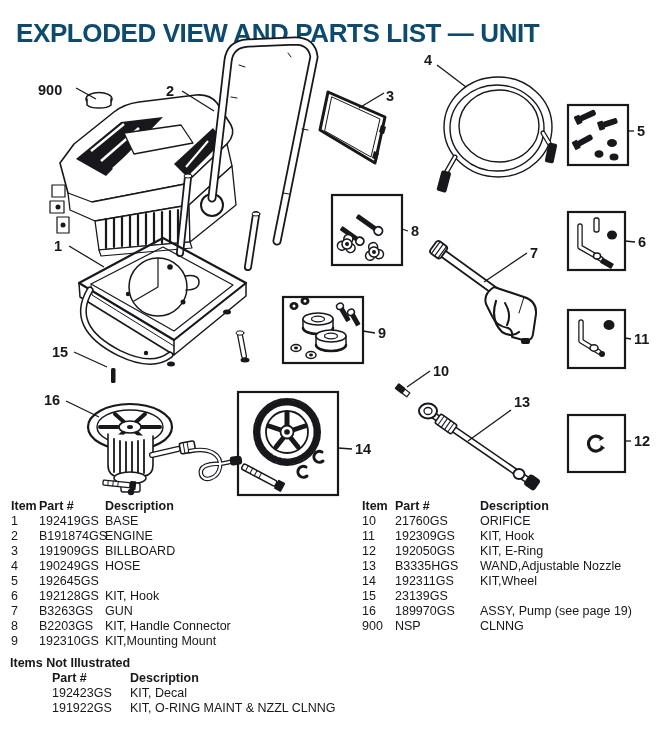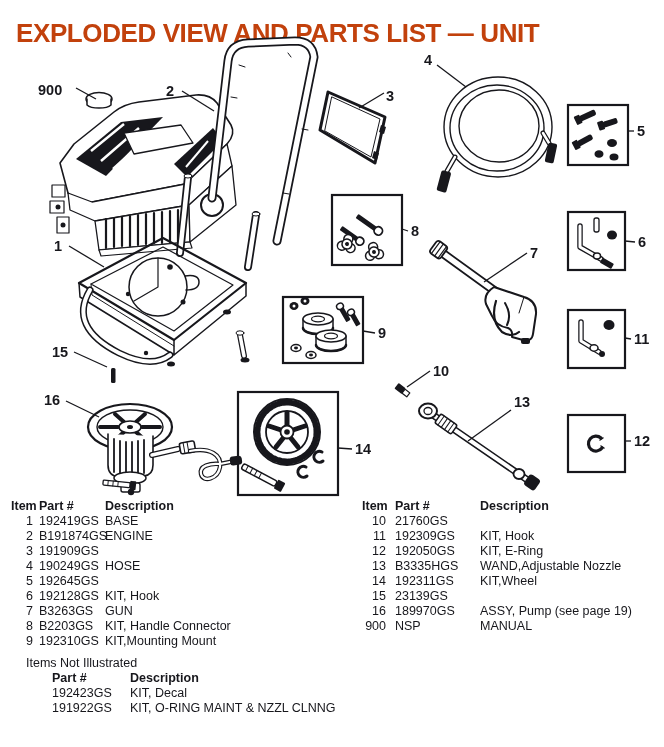--- a/index.html
+++ b/index.html
@@ -3,47 +3,47 @@
 <meta charset="utf-8">
 <style>
   html,body{margin:0;padding:0;}
   body{
     width:664px;height:747px;position:relative;overflow:hidden;
     background:#fff;color:#17171c;
     font-family:"Liberation Sans",sans-serif;
   }
   .page-title{
     position:absolute;left:16px;top:1px;
-    font-size:26px;font-weight:800;letter-spacing:-0.4px;color:#c2410c;
+    font-size:26px;font-weight:800;letter-spacing:-0.4px;color:#0c4a6e;
     white-space:nowrap;
   }
   .diagram-wrap{position:absolute;left:0;top:35px;width:664px;height:464px;}
   
   .ln{stroke:#17171c;fill:none;stroke-linecap:round;stroke-linejoin:round}
   .fw{fill:#fff;stroke:#17171c;stroke-linecap:round;stroke-linejoin:round}
   .fk{fill:#17171c;stroke:none}
   .to{stroke:#17171c;fill:none;stroke-linecap:round;stroke-linejoin:round}
   .ti{stroke:#fff;fill:none;stroke-linecap:round;stroke-linejoin:round}
   .kit{fill:#fff;stroke:#17171c;stroke-width:2.2}
   .callout{font:bold 14.5px "Liberation Sans",sans-serif;fill:#17171c}
   .leader{stroke:#17171c;stroke-width:1.3;fill:none}
   
   .ptable{position:absolute;top:499px;font-size:12.5px;line-height:15px;}
   .ptable.left{left:11px;width:346px;}
   .ptable.right{left:362px;width:300px;}
   .prow{display:grid;height:15px;}
   .ptable.left  .prow{grid-template-columns:22px 70px auto;}
   .ptable.right .prow{grid-template-columns:24px 94px auto;}
-  .c-item{text-align:right;}
+  .c-item{}
   .ptable.left  .c-part{padding-left:6px;}
   .ptable.left  .c-desc{padding-left:2px;}
   .ptable.right .c-part{padding-left:9px;}
   .phead span{font-weight:bold;}
   .ni{position:absolute;left:10px;top:656px;font-size:12.5px;line-height:15px;width:420px;}
-  .ni-title{font-weight:normal;height:15px;margin-left:16px;}
+  .ni-title{font-weight:bold;height:15px;}
   .ni-rows{margin-left:42px;}
   .ni-rows .prow{grid-template-columns:78px auto;display:grid;height:15px;}
   .ni-rows .phead span{font-weight:bold;}
 </style>
 </head>
 <body>
 
 <h1 class="page-title">EXPLODED VIEW AND PARTS LIST — UNIT</h1>
 
 <div class="diagram-wrap">
@@ -364,20 +364,21 @@
       <span class="c-desc">BASE</span>
     </div>
   <div class="prow">
       <span class="c-item">2</span>
       <span class="c-part">B191874GS</span>
       <span class="c-desc">ENGINE</span>
     </div>
   <div class="prow">
       <span class="c-item">3</span>
       <span class="c-part">191909GS</span>
+      <span class="c-desc">BILLBOARD</span>
     </div>
   <div class="prow">
       <span class="c-item">4</span>
       <span class="c-part">190249GS</span>
       <span class="c-desc">HOSE</span>
     </div>
   <div class="prow">
       <span class="c-item">5</span>
       <span class="c-part">192645GS</span>
     </div>
@@ -405,20 +406,21 @@
 
 <div class="ptable right">
   <div class="prow phead">
     <span class="c-item">Item</span>
     <span class="c-part">Part #</span>
     <span class="c-desc">Description</span>
   </div>
   <div class="prow">
       <span class="c-item">10</span>
       <span class="c-part">21760GS</span>
+      <span class="c-desc">ORIFICE</span>
     </div>
   <div class="prow">
       <span class="c-item">11</span>
       <span class="c-part">192309GS</span>
       <span class="c-desc">KIT, Hook</span>
     </div>
   <div class="prow">
       <span class="c-item">12</span>
       <span class="c-part">192050GS</span>
       <span class="c-desc">KIT, E-Ring</span>
@@ -438,21 +440,21 @@
       <span class="c-part">23139GS</span>
     </div>
   <div class="prow">
       <span class="c-item">16</span>
       <span class="c-part">189970GS</span>
       <span class="c-desc">ASSY, Pump (see page 19)</span>
     </div>
   <div class="prow">
       <span class="c-item">900</span>
       <span class="c-part">NSP</span>
-      <span class="c-desc">MANUAL</span>
+      <span class="c-desc">CLNNG</span>
     </div>
 </div>
 
 <div class="ni">
   <div class="ni-title">Items Not Illustrated</div>
   <div class="ni-rows">
     <div class="prow phead">
       <span>Part #</span>
       <span>Description</span>
     </div>

